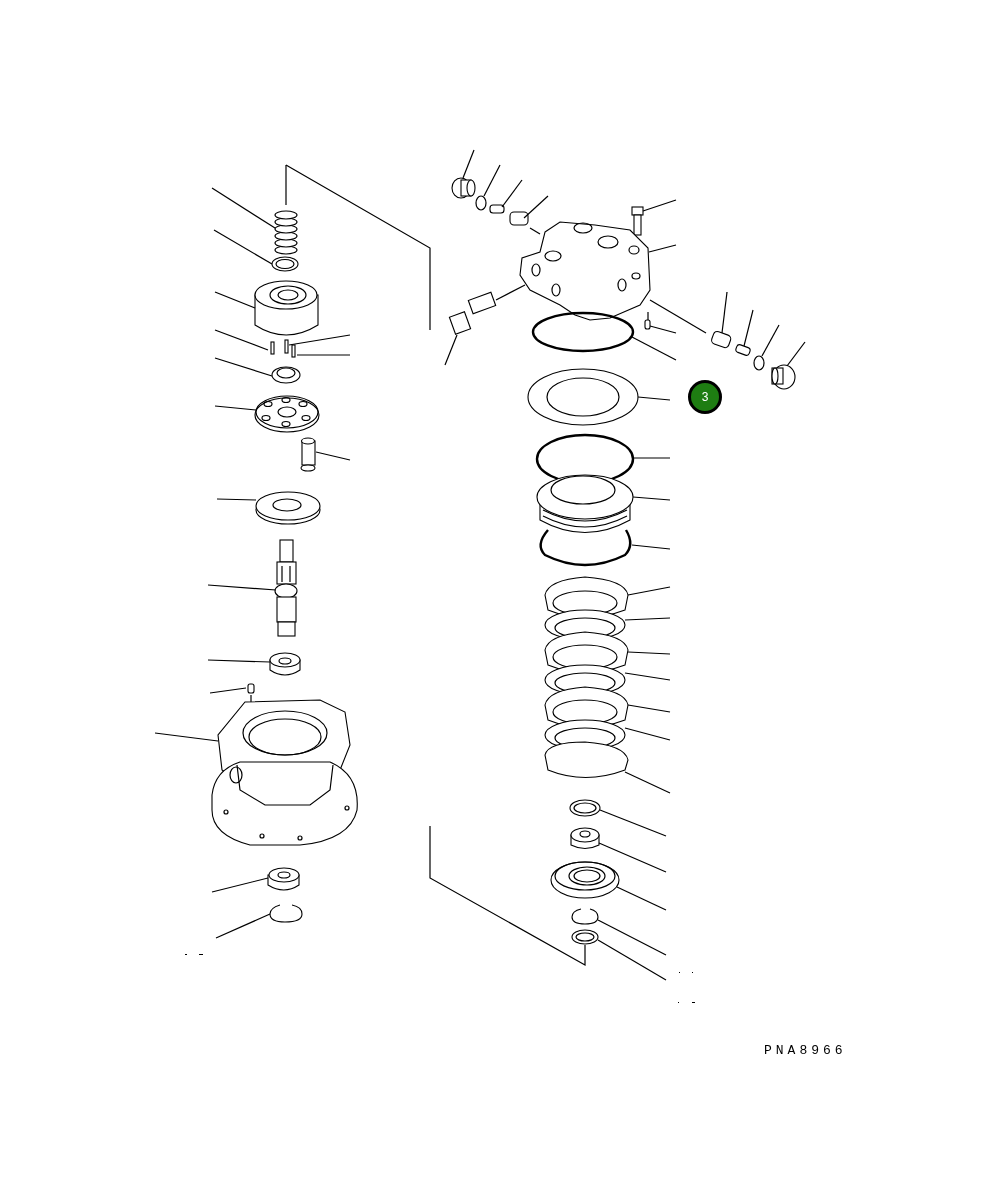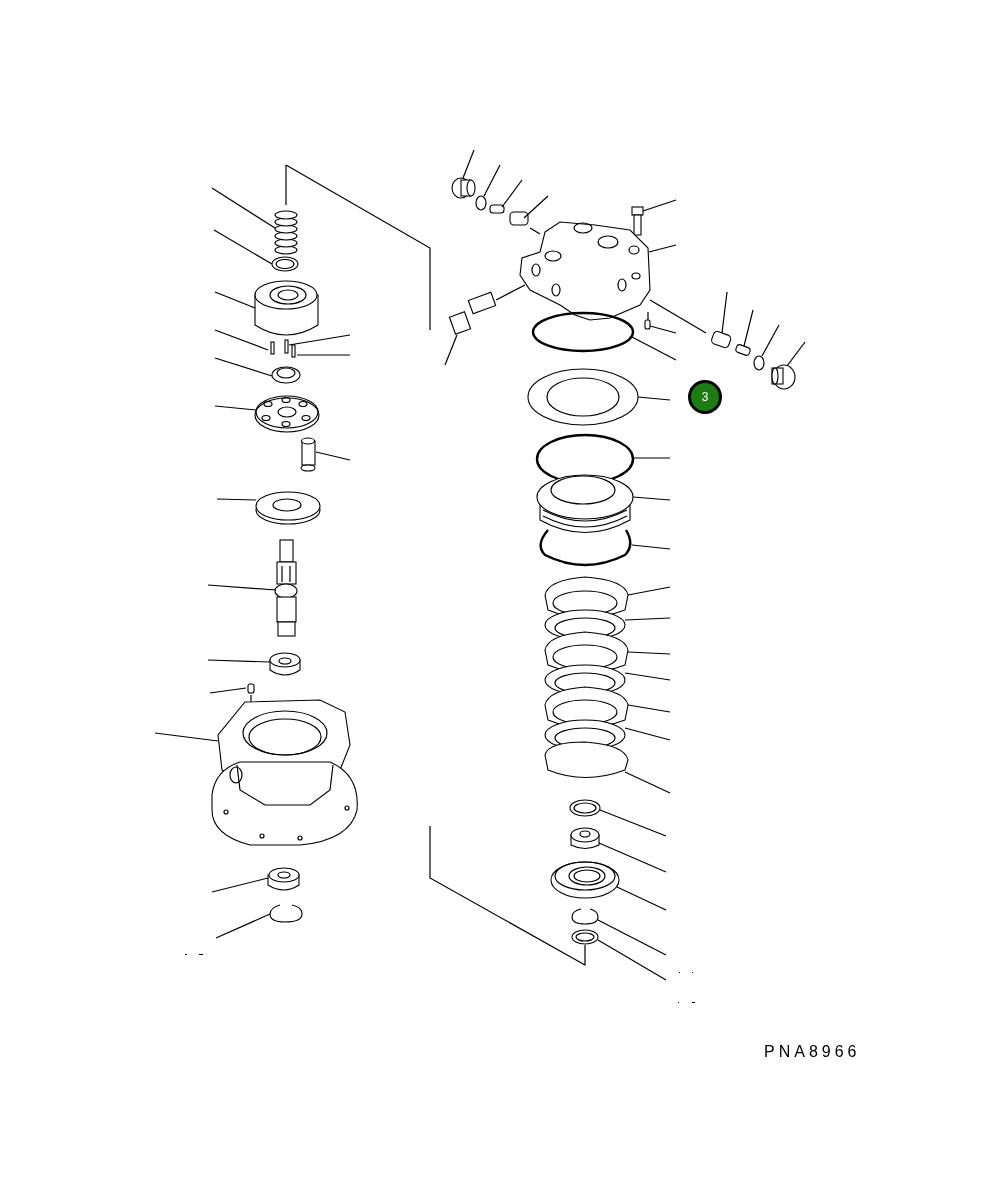--- a/index.html
+++ b/index.html
@@ -8,21 +8,21 @@
     .ln { stroke: #000; stroke-width: 1.2; fill: none; }
     .pt { stroke: #000; stroke-width: 1.1; fill: #fff; }
     .thick { stroke: #000; stroke-width: 2.4; fill: none; }
     .callout {
       position: absolute; width: 34px; height: 34px; border-radius: 50%;
       background: #1e7d12; border: 3px solid #000; color: #fff;
       font-size: 12px; display: flex; align-items: center; justify-content: center;
       box-sizing: border-box; cursor: pointer;
     }
     .drawing-code {
-      position: absolute; font-family: Liberation Sans, sans-serif; font-size: 16px;
+      position: absolute; font-family: Liberation Mono, monospace; font-size: 13px;
       letter-spacing: 4px; color: #000;
     }
   </style>
 </head>
 <body>
 
 <svg id="canvas" viewBox="0 0 983 1203" xmlns="http://www.w3.org/2000/svg">
 
   <g>
     <polyline class="ln" points="286,165 286,205"></polyline>

